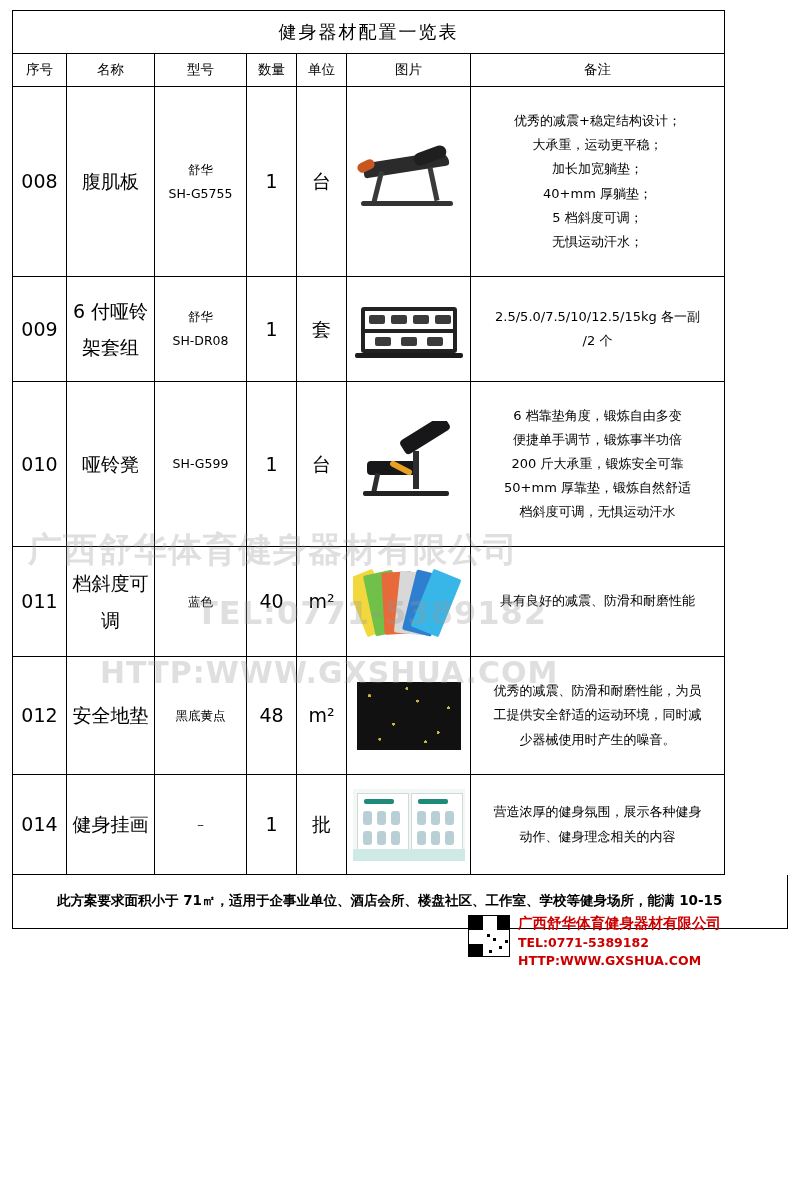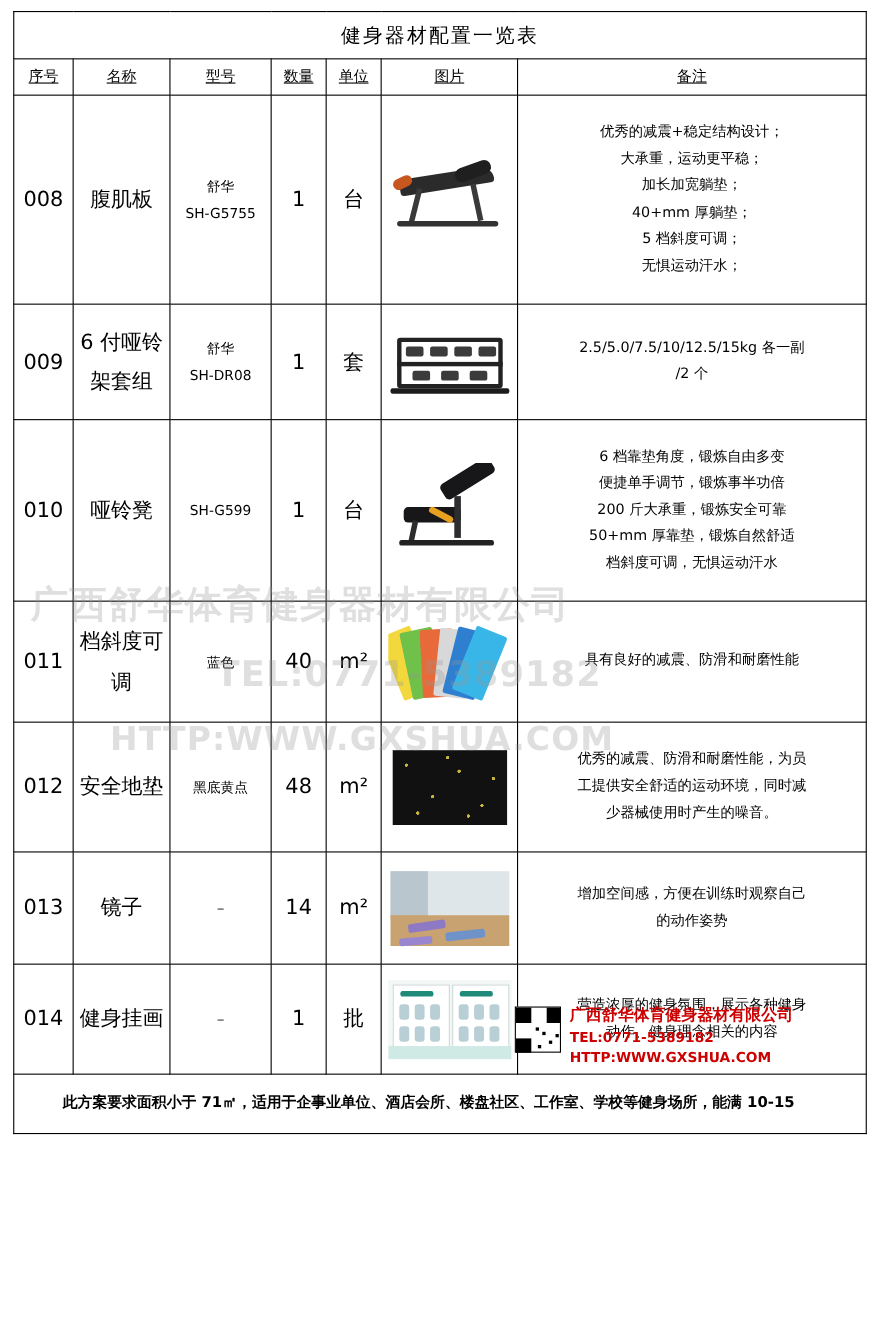--- a/index.html
+++ b/index.html
@@ -16,42 +16,41 @@
     overflow: hidden;
   }
   .page {
     position: relative;
     width: 800px;
     height: 1201px;
     box-sizing: border-box;
     padding: 10px 12px;
   }
   table.equip {
-    width: 776px;
+    width: 713px;
     border-collapse: collapse;
     table-layout: fixed;
     border: 1.5px solid #000;
   }
   table.equip td, table.equip th {
     border: 1px solid #000;
     padding: 0;
     vertical-align: middle;
     text-align: center;
     font-weight: normal;
   }
   .title-cell {
     height: 42px;
     font-size: 18px;
     font-weight: bold;
     letter-spacing: 2px;
   }
   .hdr td {
     height: 32px;
     font-size: 13.5px;
-    text-decoration: underline;
   }
   .c-no    { width: 54px; }
   .c-name  { width: 88px; }
   .c-model { width: 92px; }
   .c-qty   { width: 50px; }
   .c-unit  { width: 50px; }
   .c-img   { width: 124px; }
   .c-note  { width: auto; }
 
   td.no, td.name, td.model, td.qty, td.unit {
@@ -391,41 +390,20 @@
               <span class="sq"></span>
             </div>
         </td>
         <td class="note">
           <div>优秀的减震、防滑和耐磨性能，为员</div>
           <div>工提供安全舒适的运动环境，同时减</div>
           <div>少器械使用时产生的噪音。</div>
         </td>
       </tr>
 
-      <tr style="height:102px">
-        <td class="no">013</td>
-        <td class="name">镜子</td>
-        <td class="model">－</td>
-        <td class="qty">14</td>
-        <td class="unit">m²</td>
-        <td class="imgcell">
-          <div class="pic p-mirror">
-            <span class="wall"></span>
-              <span class="wall2"></span>
-              <span class="floor"></span>
-            <span class="m1"></span>
-              <span class="m2"></span>
-              <span class="m3"></span>
-          </div>
-        </td>
-        <td class="note">
-          <div>增加空间感，方便在训练时观察自己</div>
-          <div>的动作姿势</div>
-        </td>
-      </tr>
 
       <tr style="height:100px">
         <td class="no">014</td>
         <td class="name">健身挂画</td>
         <td class="model">－</td>
         <td class="qty">1</td>
         <td class="unit">批</td>
         <td class="imgcell">
           <div class="pic p-poster">
             <span class="sheet s1">

